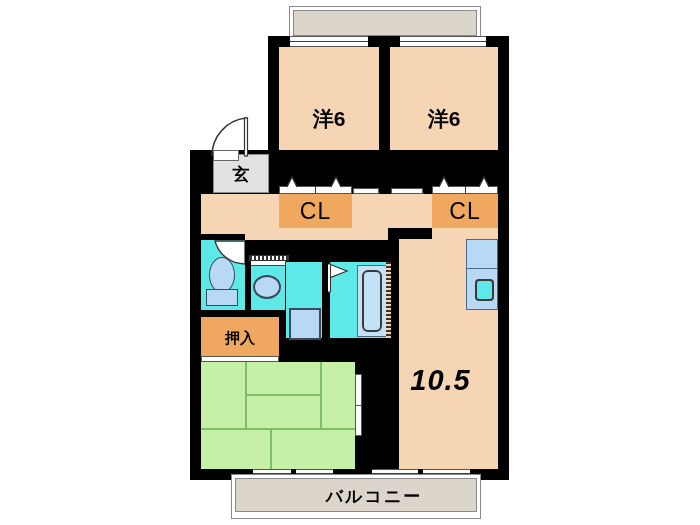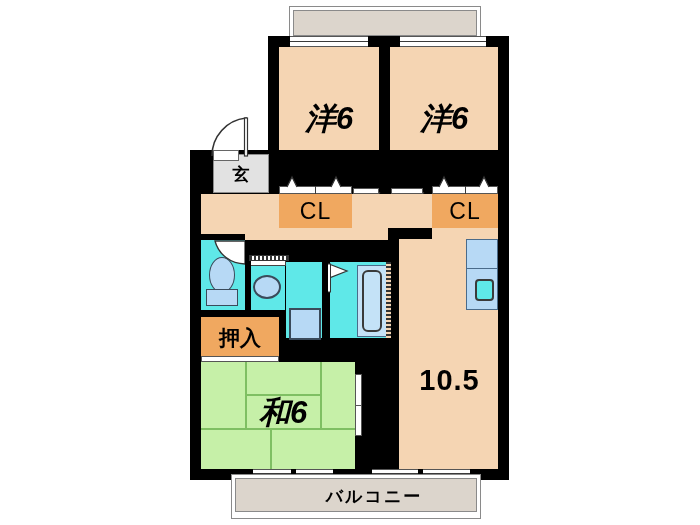--- a/index.html
+++ b/index.html
@@ -40,24 +40,24 @@
   .label {
     color: #000;
     text-align: center;
     line-height: 1;
     white-space: nowrap;
     display: flex;
     align-items: center;
     justify-content: center;
     font-family: "Liberation Sans", sans-serif;
   }
-  .lbl-room   { font-size: 31px; font-weight: 700; letter-spacing: 0px; font-style: italic; }
+  .lbl-room   { font-size: 21px; font-weight: 700; letter-spacing: 0px; }
   .lbl-ldk    { font-size: 29px; font-weight: 700; letter-spacing: 1px; }
   .lbl-cl     { font-size: 23px; font-weight: 500; letter-spacing: 1px; }
-  .lbl-oshi   { font-size: 21px; font-weight: 700; }
+  .lbl-oshi   { font-size: 15px; font-weight: 700; }
   .lbl-genkan { font-size: 17px; font-weight: 700; }
   .lbl-balcony{ font-size: 17px; font-weight: 700; letter-spacing: 2px; }
 
   
   .tat-line { background: #7FBF63; }
   svg { display:block; overflow: visible; }
 </style>
 </head>
 <body>
 
@@ -119,21 +119,21 @@
     <path d="M 2,33 A 30,30 0 0 1 28,33 Z" fill="#ffffff" stroke="#333" stroke-width="1.4"></path>
   </svg>
   <div class="abs fill-white" style="left:353px; top:188px; width:26px; height:6px; border:1px solid #555;"></div>
 
   <svg class="abs" style="left:390px; top:160px; width:36px; height:34px;">
     <path d="M 2,33 A 34,34 0 0 1 34,33 Z" fill="#ffffff" stroke="#333" stroke-width="1.4"></path>
   </svg>
   <div class="abs fill-white" style="left:391px; top:188px; width:32px; height:6px; border:1px solid #555;"></div>
 
   <div class="abs fill-room" style="left:399px; top:239px; width:99px; height:230px;"></div>
-  <div class="abs label lbl-ldk" style="left:408px; top:364px; width:83px; height:32px;">10.5</div>
+  <div class="abs label lbl-ldk" style="left:399px; top:364px; width:83px; height:32px;font-style:italic;">10.5</div>
 
   <div class="abs fill-fixture" style="left:466px; top:239px; width:32px; height:71px; border:1px solid #4a6b8a;"></div>
   <div class="abs" style="left:466px; top:268px; width:32px; height:1px; background:#4a6b8a;"></div>
   <div class="abs fill-water" style="left:475px; top:279px; width:19px; height:22px; border:2px solid #3a3a3a; border-radius:4px;"></div>
 
   <div class="abs wall" style="left:388px; top:228px; width:11px; height:112px;"></div>
   <div class="abs wall" style="left:388px; top:228px; width:44px; height:11px;"></div>
 
   <div class="abs fill-water" style="left:201px; top:240px; width:44px; height:70px;"></div>
   <div class="abs fill-fixture" style="left:209px; top:257px; width:26px; height:36px; border:1.5px solid #3a4a5a; border-radius:50%;"></div>
@@ -170,21 +170,20 @@
   <div class="abs label lbl-oshi" style="left:201px; top:323px; width:78px; height:28px;">押入</div>
   <div class="abs fill-white" style="left:201px; top:356px; width:78px; height:6px; border:1px solid #555;"></div>
 
   <div class="abs fill-tatami" style="left:201px; top:362px; width:154px; height:107px;"></div>
 
   <div class="abs tat-line" style="left:201px; top:428px; width:154px; height:1.5px;"></div>
   <div class="abs tat-line" style="left:245px; top:362px; width:1.5px; height:67px;"></div>
   <div class="abs tat-line" style="left:245px; top:394px; width:76px; height:1.5px;"></div>
   <div class="abs tat-line" style="left:320px; top:362px; width:1.5px; height:67px;"></div>
   <div class="abs tat-line" style="left:270px; top:428px; width:1.5px; height:41px;"></div>
-  <div class="abs label lbl-room" style="left:246px; top:396px; width:74px; height:32px;">和6</div>
 
   <div class="abs wall" style="left:355px; top:357px; width:7px; height:112px;"></div>
 
   <div class="abs fill-white" style="left:355px; top:374px; width:7px; height:62px; border:1px solid #555;"></div>
   <div class="abs" style="left:355px; top:405px; width:7px; height:1px; background:#555;"></div>
 
   <div class="abs fill-white" style="left:253px; top:469px; width:80px; height:10px; border-top:1px solid #555; border-bottom:1px solid #555;"></div>
   <div class="abs thinline" style="left:253px; top:473px; width:80px; height:1.5px;"></div>
   <div class="abs wall" style="left:291px; top:469px; width:5px; height:10px;"></div>
 

